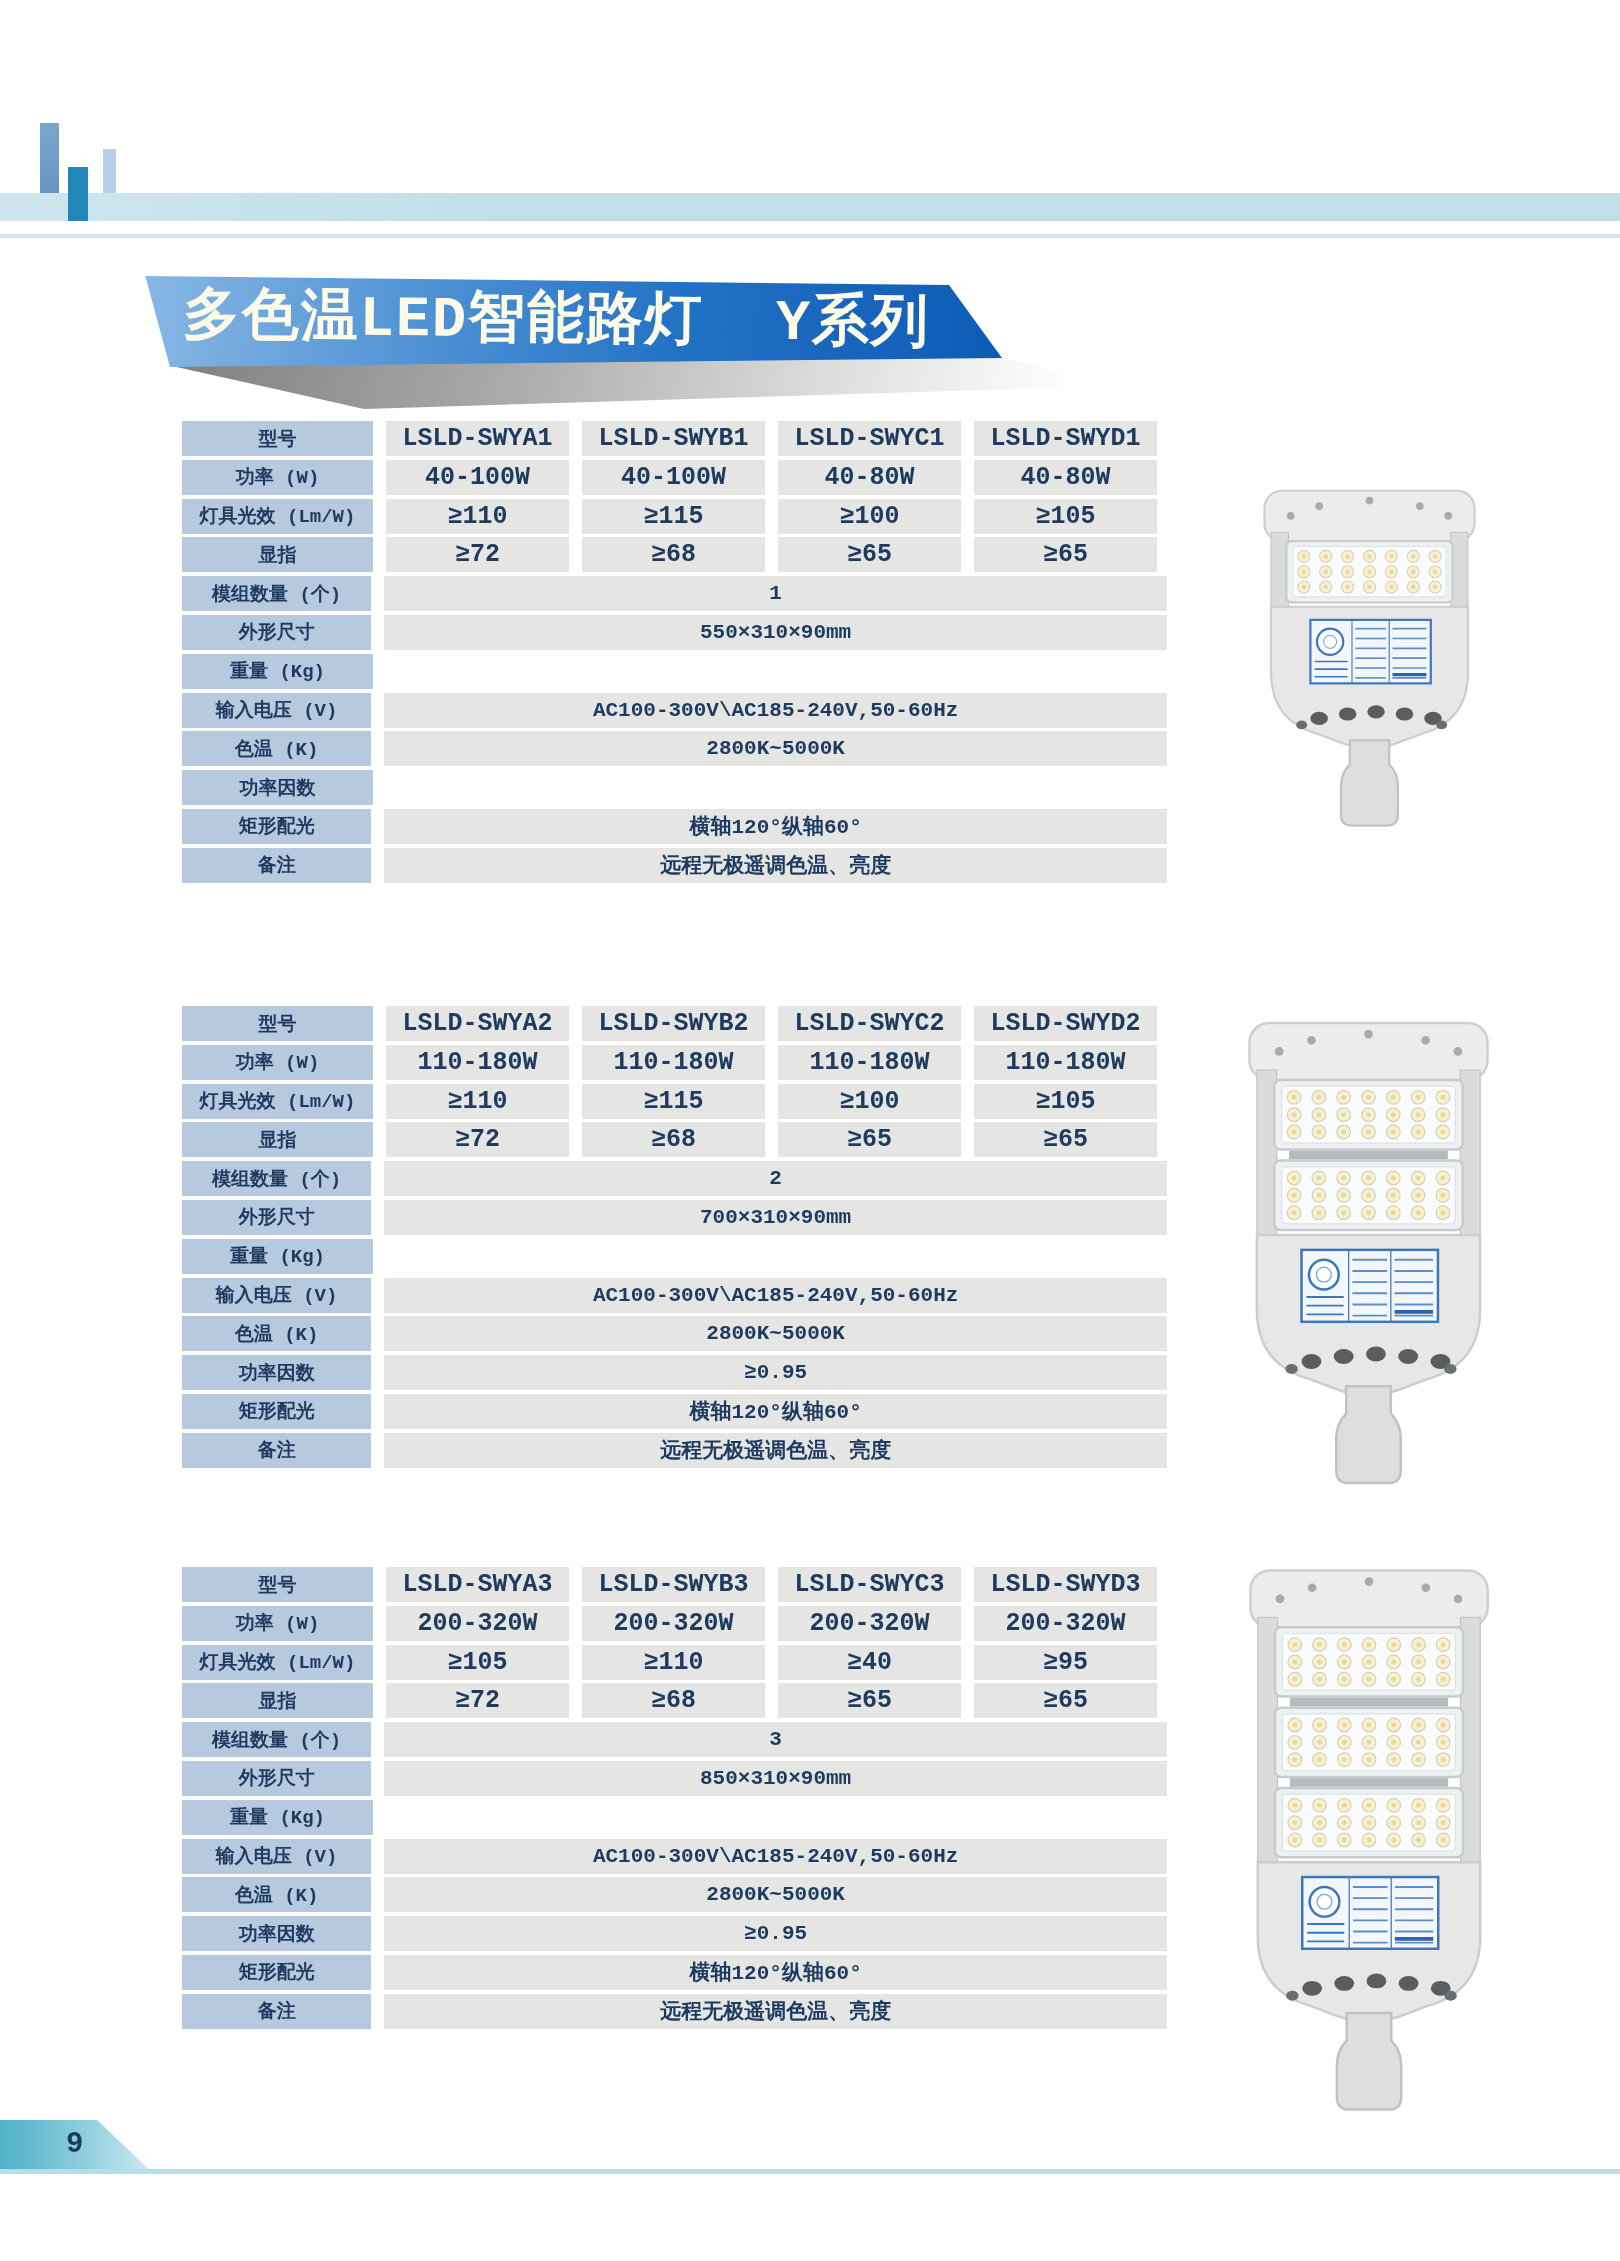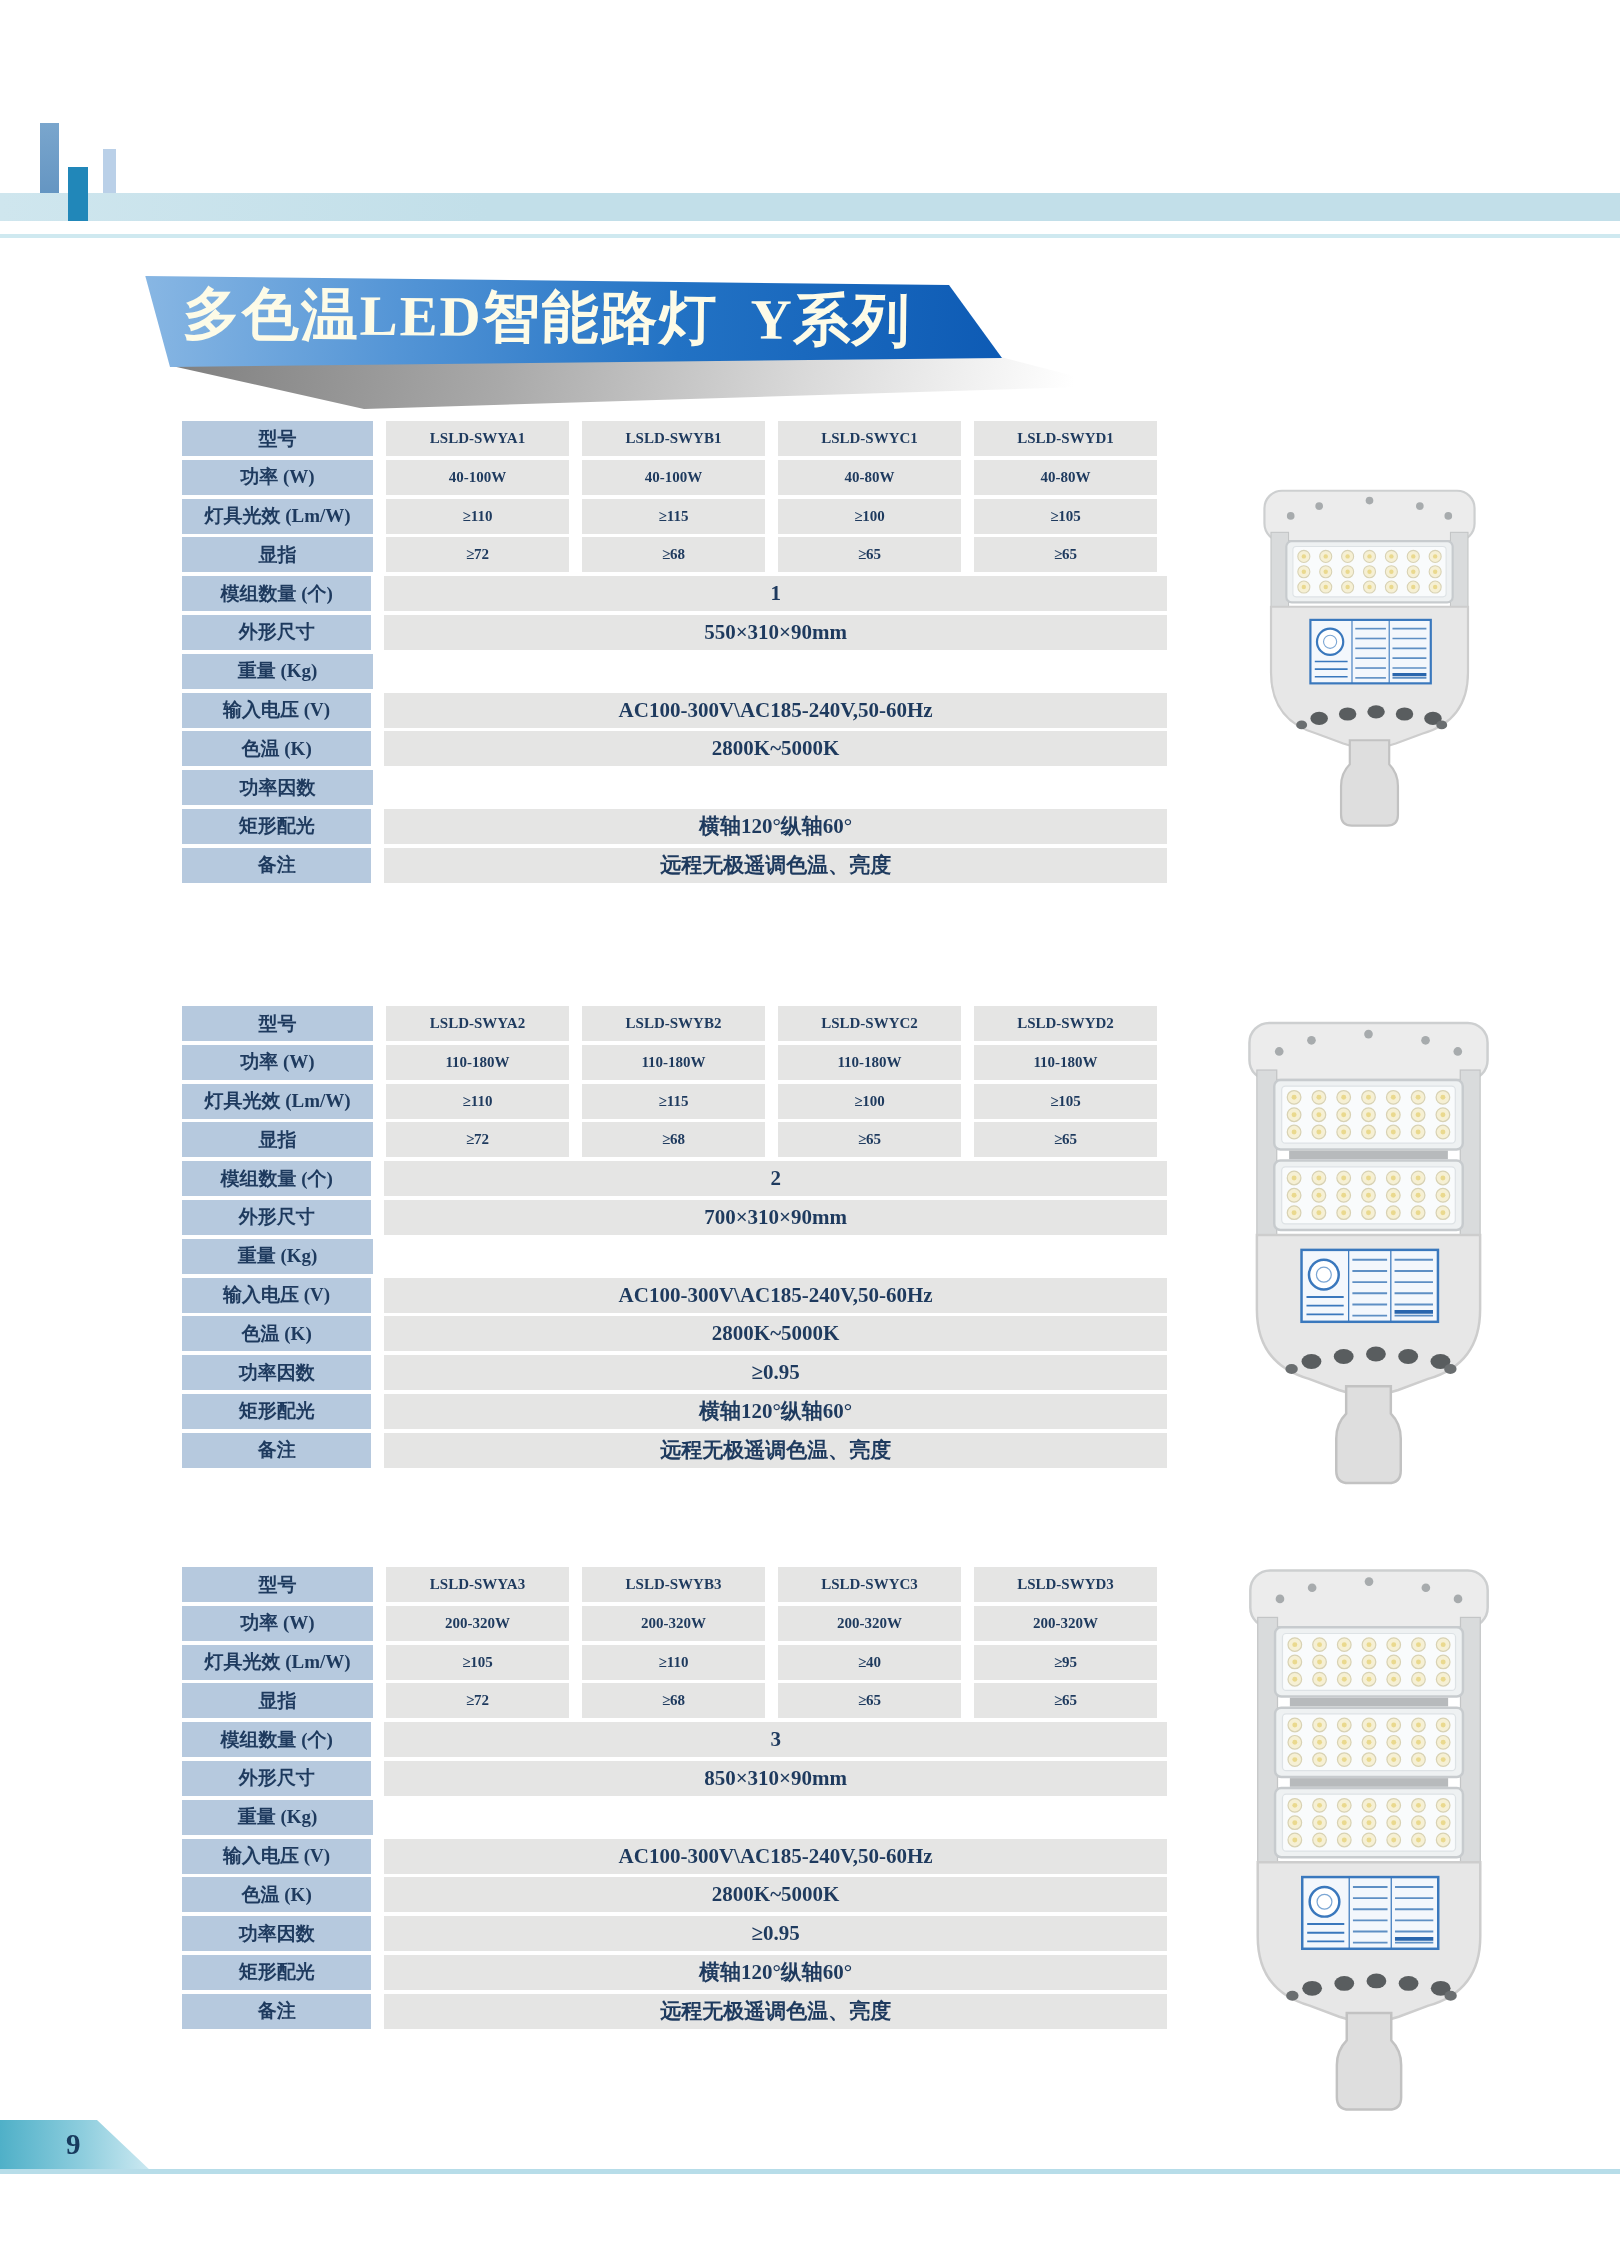--- a/index.html
+++ b/index.html
@@ -1,17 +1,17 @@
 <!DOCTYPE html>
 <html style="font-size:10.2px"><head>
 <meta charset="utf-8">
 <style>
   html,body{margin:0;padding:0;background:#ffffff;}
   .page{position:relative;width:1621px;height:2261px;background:#ffffff;overflow:hidden;
-        font-family:Liberation Serif, serif;}
+        font-family:Liberation Mono, monospace;}
 
   
   .deco-bar{position:absolute;}
   .bar-a{left:40px;top:123px;width:18.5px;height:72px;background:linear-gradient(180deg,#7aa6cd,#6495c2);}
   .bar-c{left:103px;top:149px;width:12.8px;height:44px;background:#bad0e8;}
   .deco-band{position:absolute;left:0;top:193px;width:1621px;height:28px;
              background:linear-gradient(90deg,#cfe6ee,#c2dfe9 30%,#c2dfe9);}
   .bar-b{left:68px;top:167px;width:20px;height:54px;background:#2187b9;}
   .deco-line{position:absolute;left:0;top:234px;width:1621px;height:3.8px;background:#cfe9f0;}
 
@@ -26,21 +26,21 @@
       display:flex;align-items:center;
       font-size:57px;font-weight:bold;letter-spacing:1.9px;color:#fdfbe7;
       transform:rotate(0.55deg);white-space:pre;}
 
   
   .spec-table{position:absolute;left:182px;width:985px;}
   .trow{display:flex;gap:13px;margin-bottom:3.8px;}
   .cell{display:flex;align-items:center;justify-content:center;height:35px;
         color:#1e3a5e;font-weight:600;}
   .cell.lbl{width:191px;background:#b6c9de;font-size:19px;}
-  .cell.val{width:183px;background:#e5e5e4;font-size:15px;}
+  .cell.val{width:183px;background:#e5e5e4;font-size:25px;}
   .cell.merged{width:790px;background:#e5e5e4;font-size:21px;}
 
   
   .lamp{position:absolute;}
   .lamp svg{width:100%;height:100%;}
 
   
   .footer-tab{position:absolute;left:0;top:2120px;width:153px;height:52px;
       clip-path:polygon(0 0,97px 0,152px 52px,0 52px);
       background:linear-gradient(90deg,#4fb0c8 0%,#8fcede 55%,#cfeaf2 100%);}

